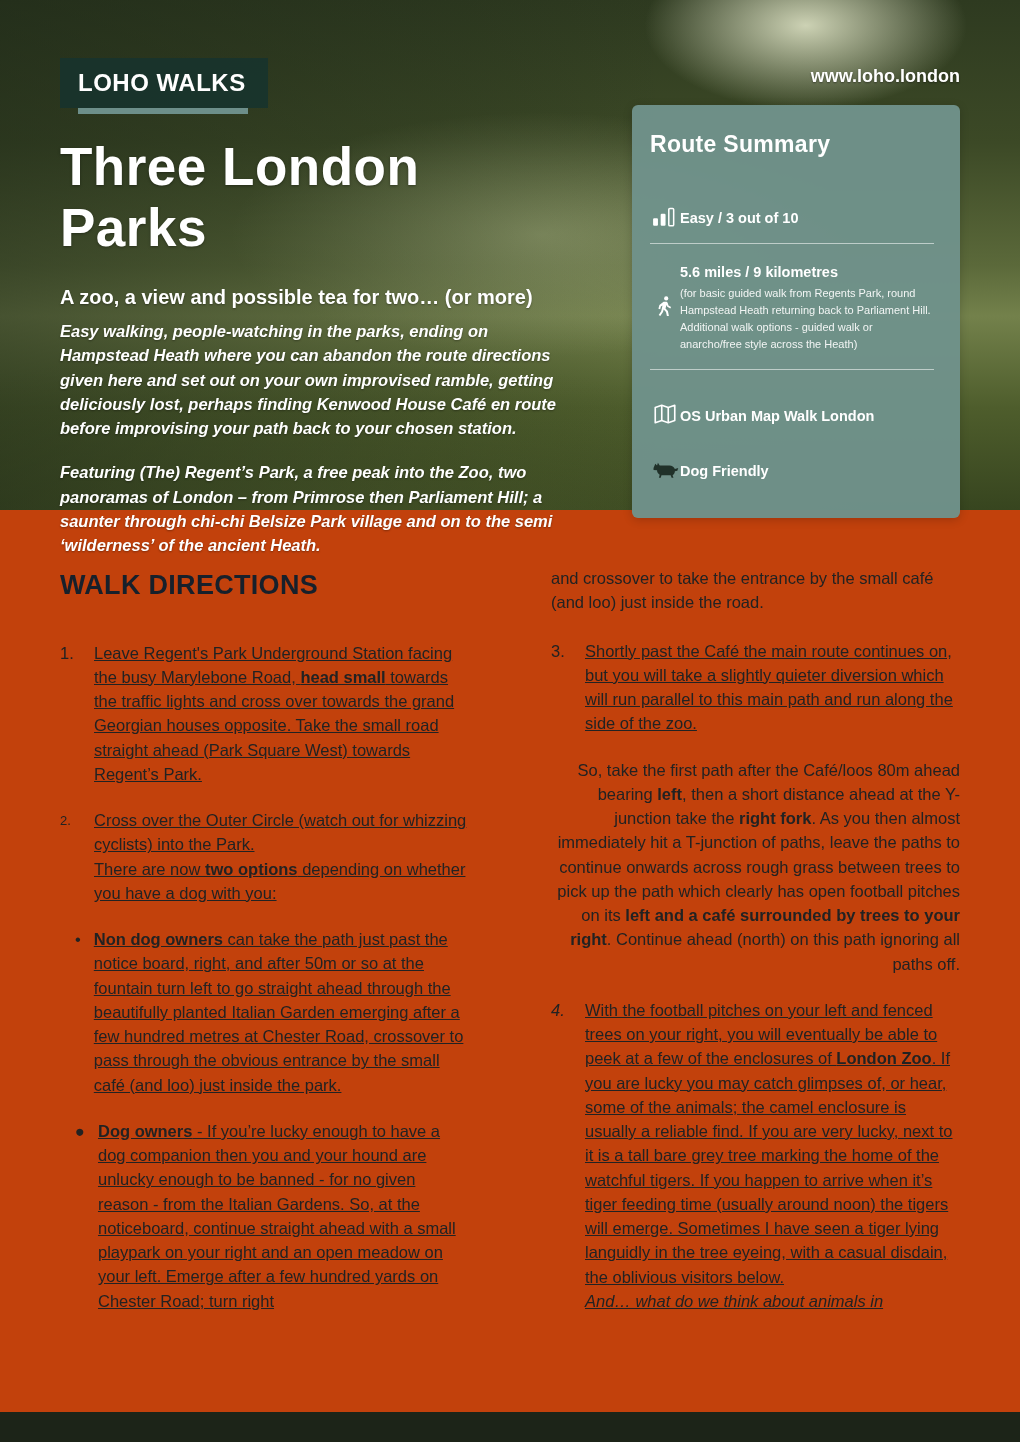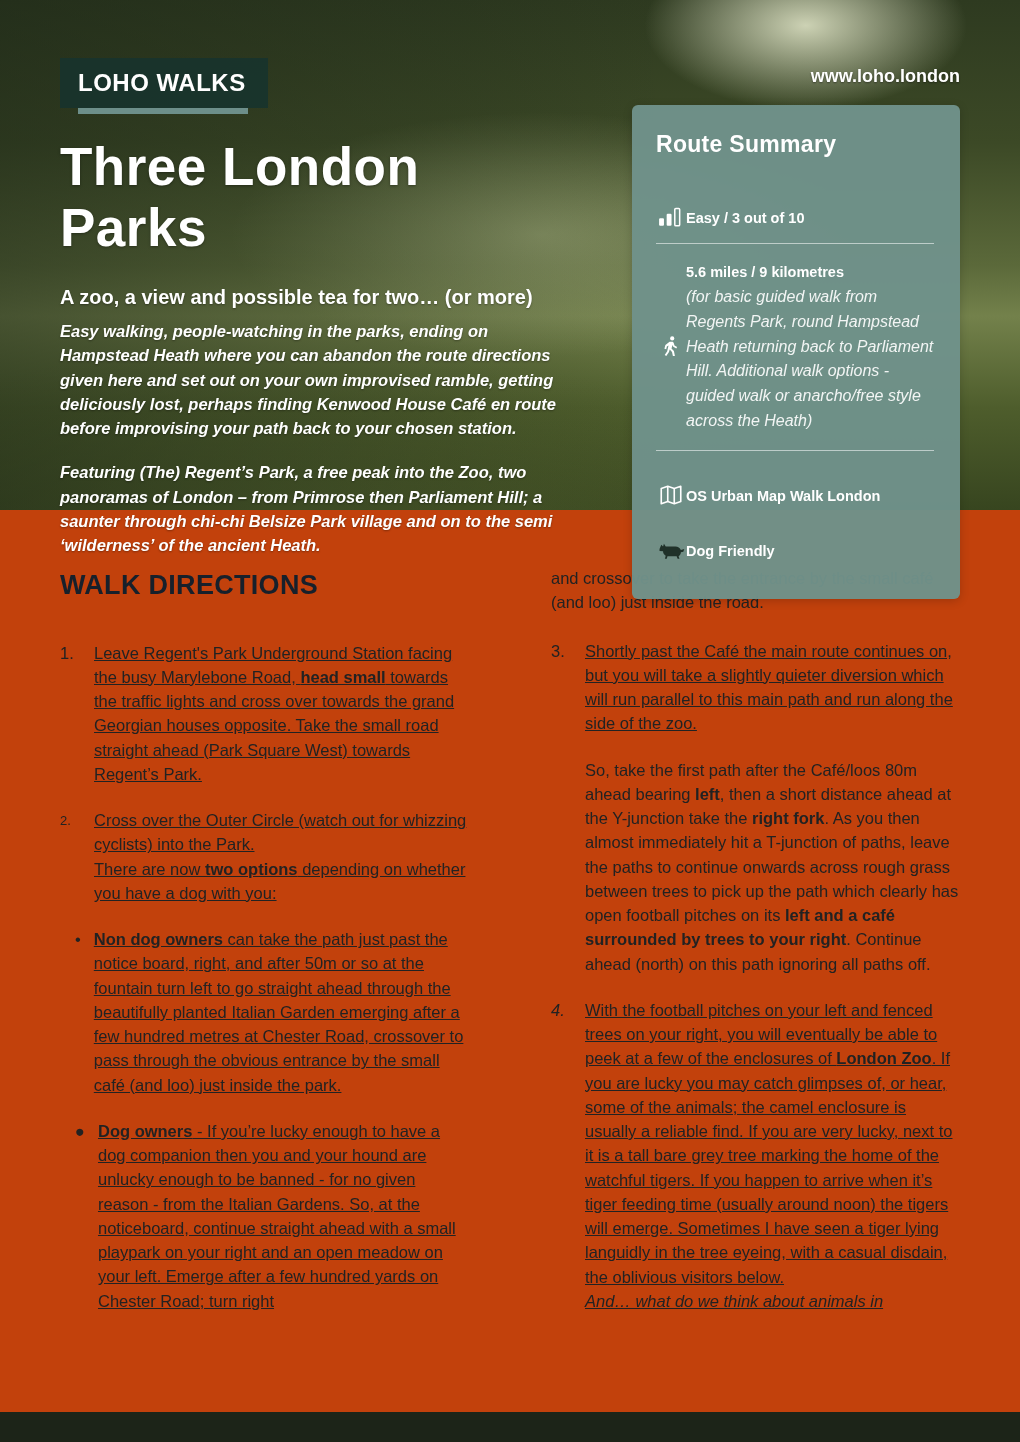--- a/index.html
+++ b/index.html
@@ -84,46 +84,45 @@
   }
 
   
   .card {
     position: absolute;
     top: 105px; right: 60px;
     width: 328px;
     min-height: 385px;
     background: rgba(111, 146, 138, 0.97);
     border-radius: 6px;
-    padding: 26px 26px 22px 24px;
+    padding: 26px 26px 22px 18px;
     color: #ffffff;
     box-shadow: 0 2px 10px rgba(0,0,0,0.18);
   }
   .card h2 {
     font-size: 23px;
     font-weight: 600;
     margin-bottom: 46px;
     letter-spacing: 0.3px;
   }
   .card-item {
     display: flex;
     align-items: center;
     gap: 0;
     margin: 16px 0;
   }
   .card-icon { width: 30px; flex-shrink: 0; display: flex; justify-content: center; padding-top: 1px; }
   .card-icon svg { display: block; }
   .card-text { font-size: 14.5px; font-weight: 600; padding-top: 4px; }
   .card-sub {
-    font-size: 16px;
+    font-size: 11px;
     font-weight: 400;
     line-height: 1.55;
     margin-top: 5px;
     color: #f2f5f4;
-    font-style: italic;
   }
   .card-sep {
     border: none;
     border-top: 1px solid rgba(255,255,255,0.55);
     margin: 14px 0;
   }
   .card-item.spaced { margin-top: 30px; }
 
   
   .content {
@@ -141,21 +140,21 @@
     margin-bottom: 35px;
   }
   .start-line { margin-bottom: 24px; }
   .step { display: flex; margin-bottom: 22px; }
   .num { width: 34px; flex-shrink: 0; }
   .num.small { font-size: 13px; padding-top: 3px; }
   .num.italic { font-style: italic; }
   .step-body { flex: 1; min-width: 0; text-decoration: underline; }
   .bullet { display: flex; gap: 13px; padding-left: 15px; margin-bottom: 22px; }
   .bullet .dot { flex-shrink: 0; line-height: 1.47; }
-  .indent-para { margin-left: 34px; margin-bottom: 22px; }
+  .indent-para { margin-bottom: 22px; text-align: right; }
   .b { font-weight: bold; }
   .i { font-style: italic; }
 
   
   .footer-bar {
     position: absolute;
     bottom: 0; left: 0;
     width: 100%;
     height: 30px;
     background: #1c2418;

